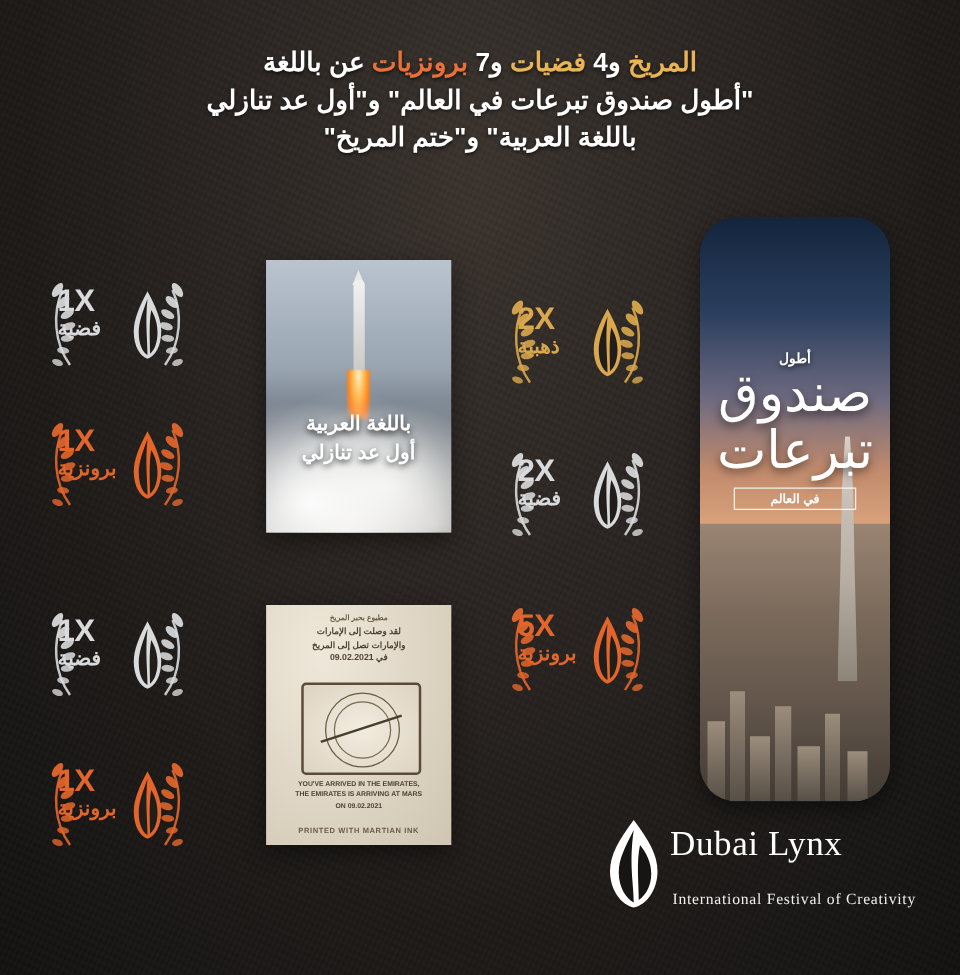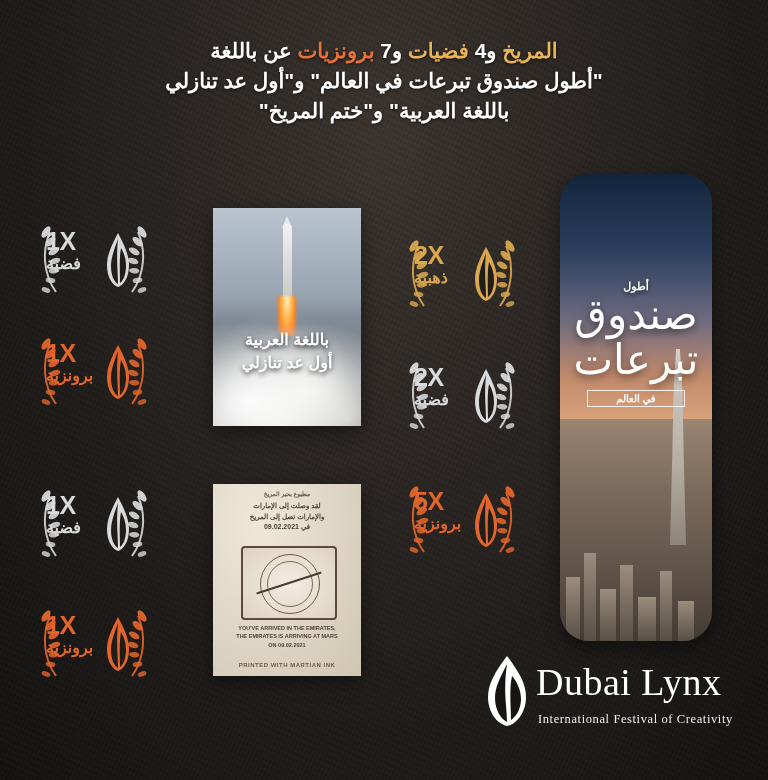--- a/index.html
+++ b/index.html
@@ -349,21 +349,21 @@
     top: 4px;
     width: 46px;
     height: 74px;
   }
   .logo .name {
     position: absolute;
     left: 66px;
     top: 10px;
     right: 0;
     color: #ffffff;
-    font-size: 38px;
+    font-size: 28px;
     letter-spacing: .5px;
     font-family: "Liberation Serif", serif;
     text-align: left;
   }
   .logo .tag {
     position: absolute;
     left: 68px;
     top: 62px;
     right: 12px;
     color: #efefef;

